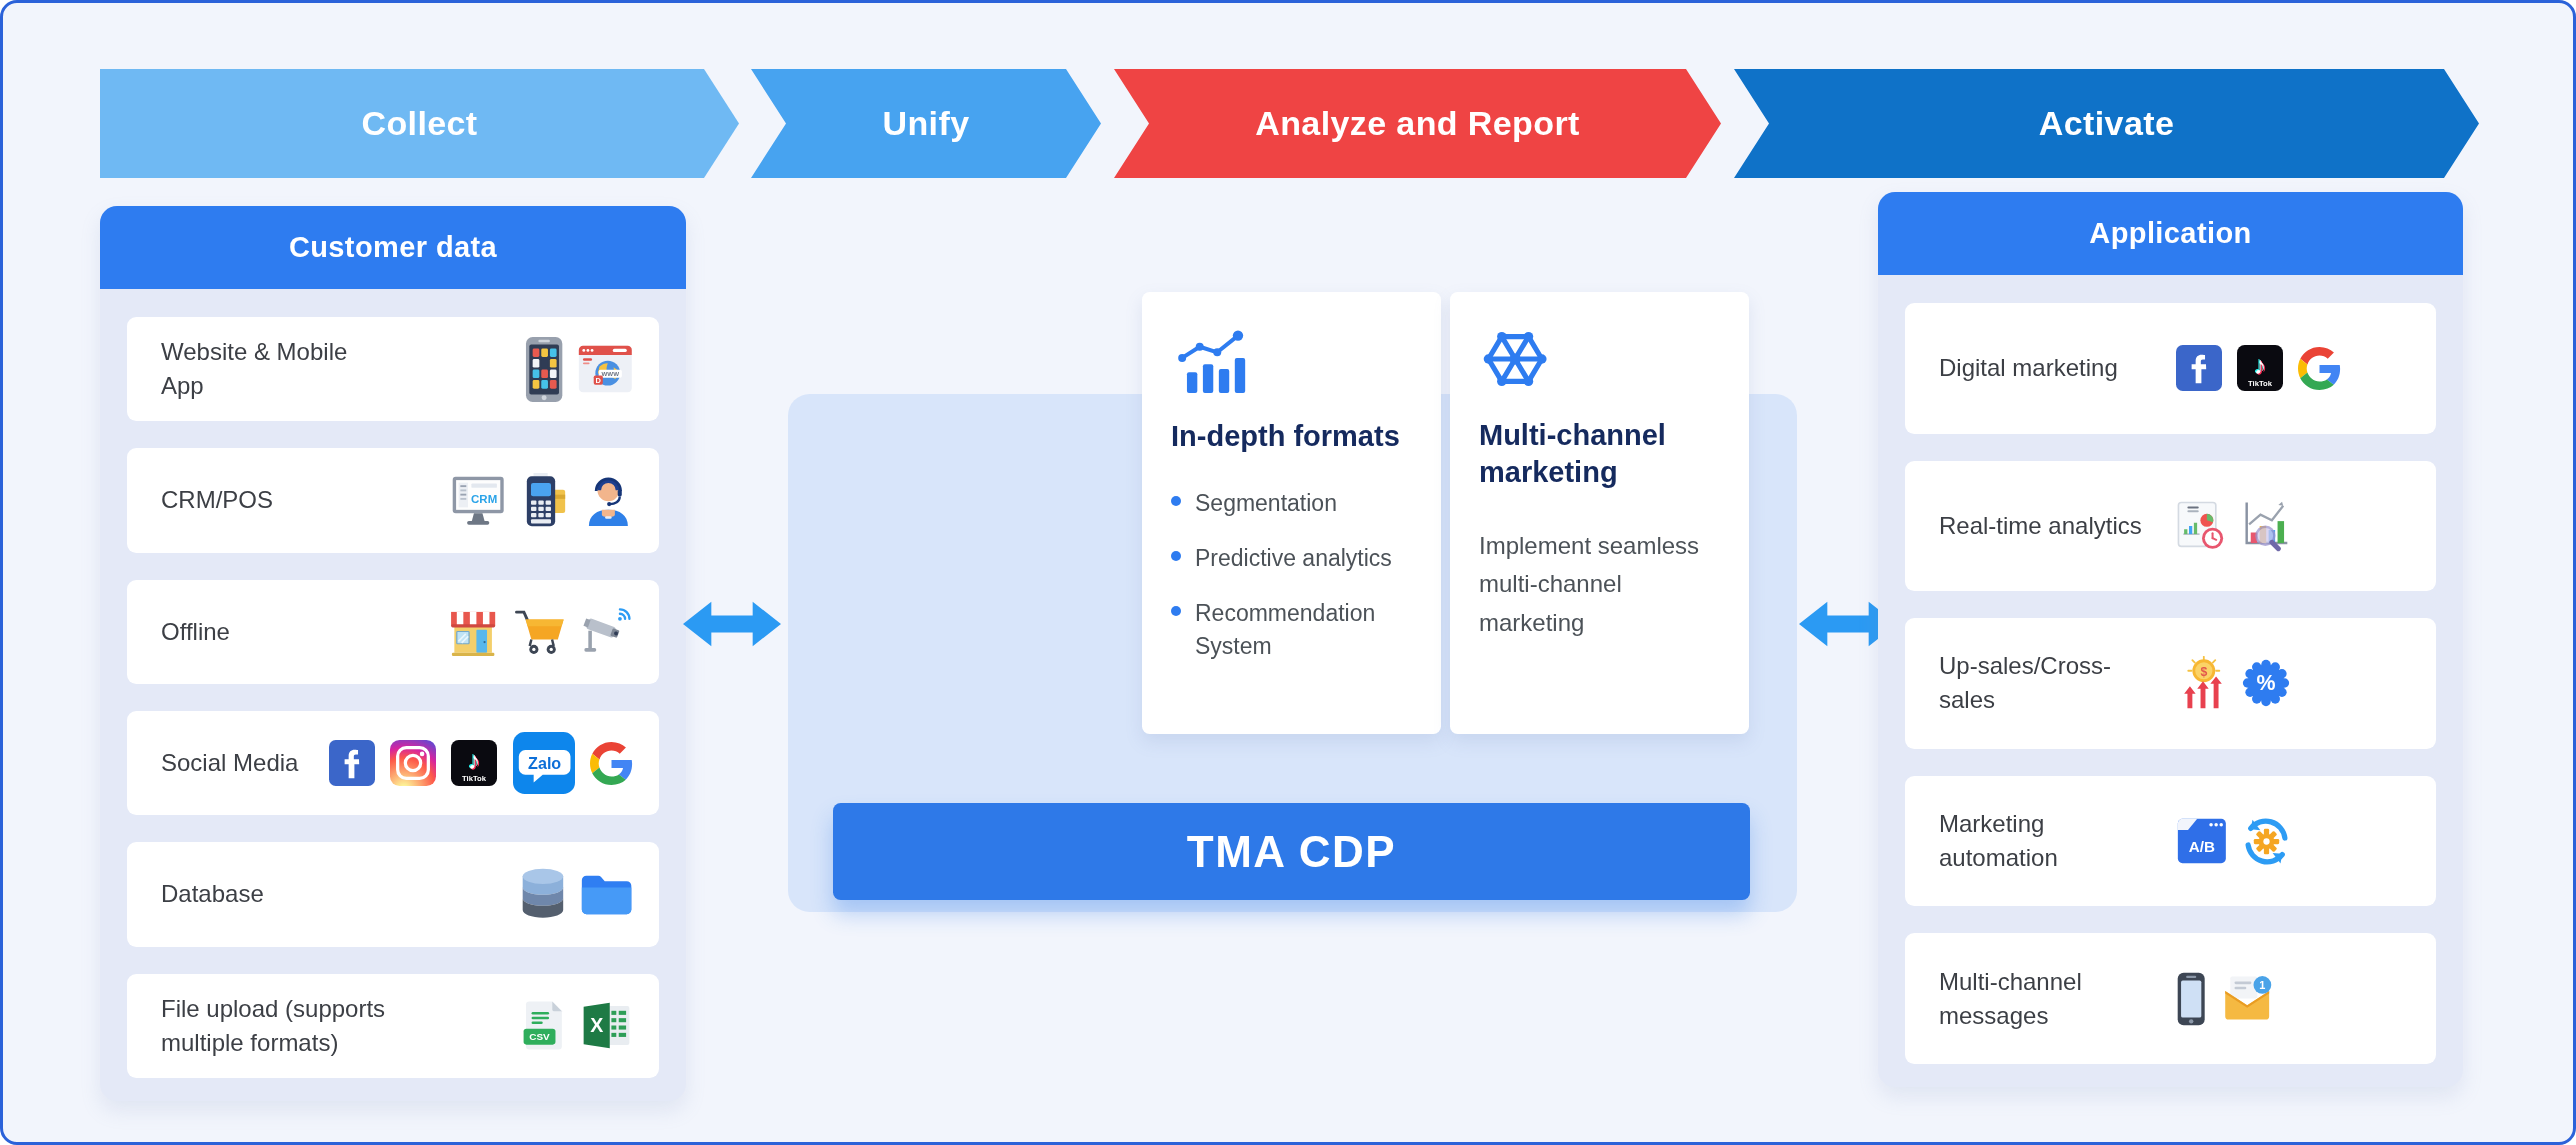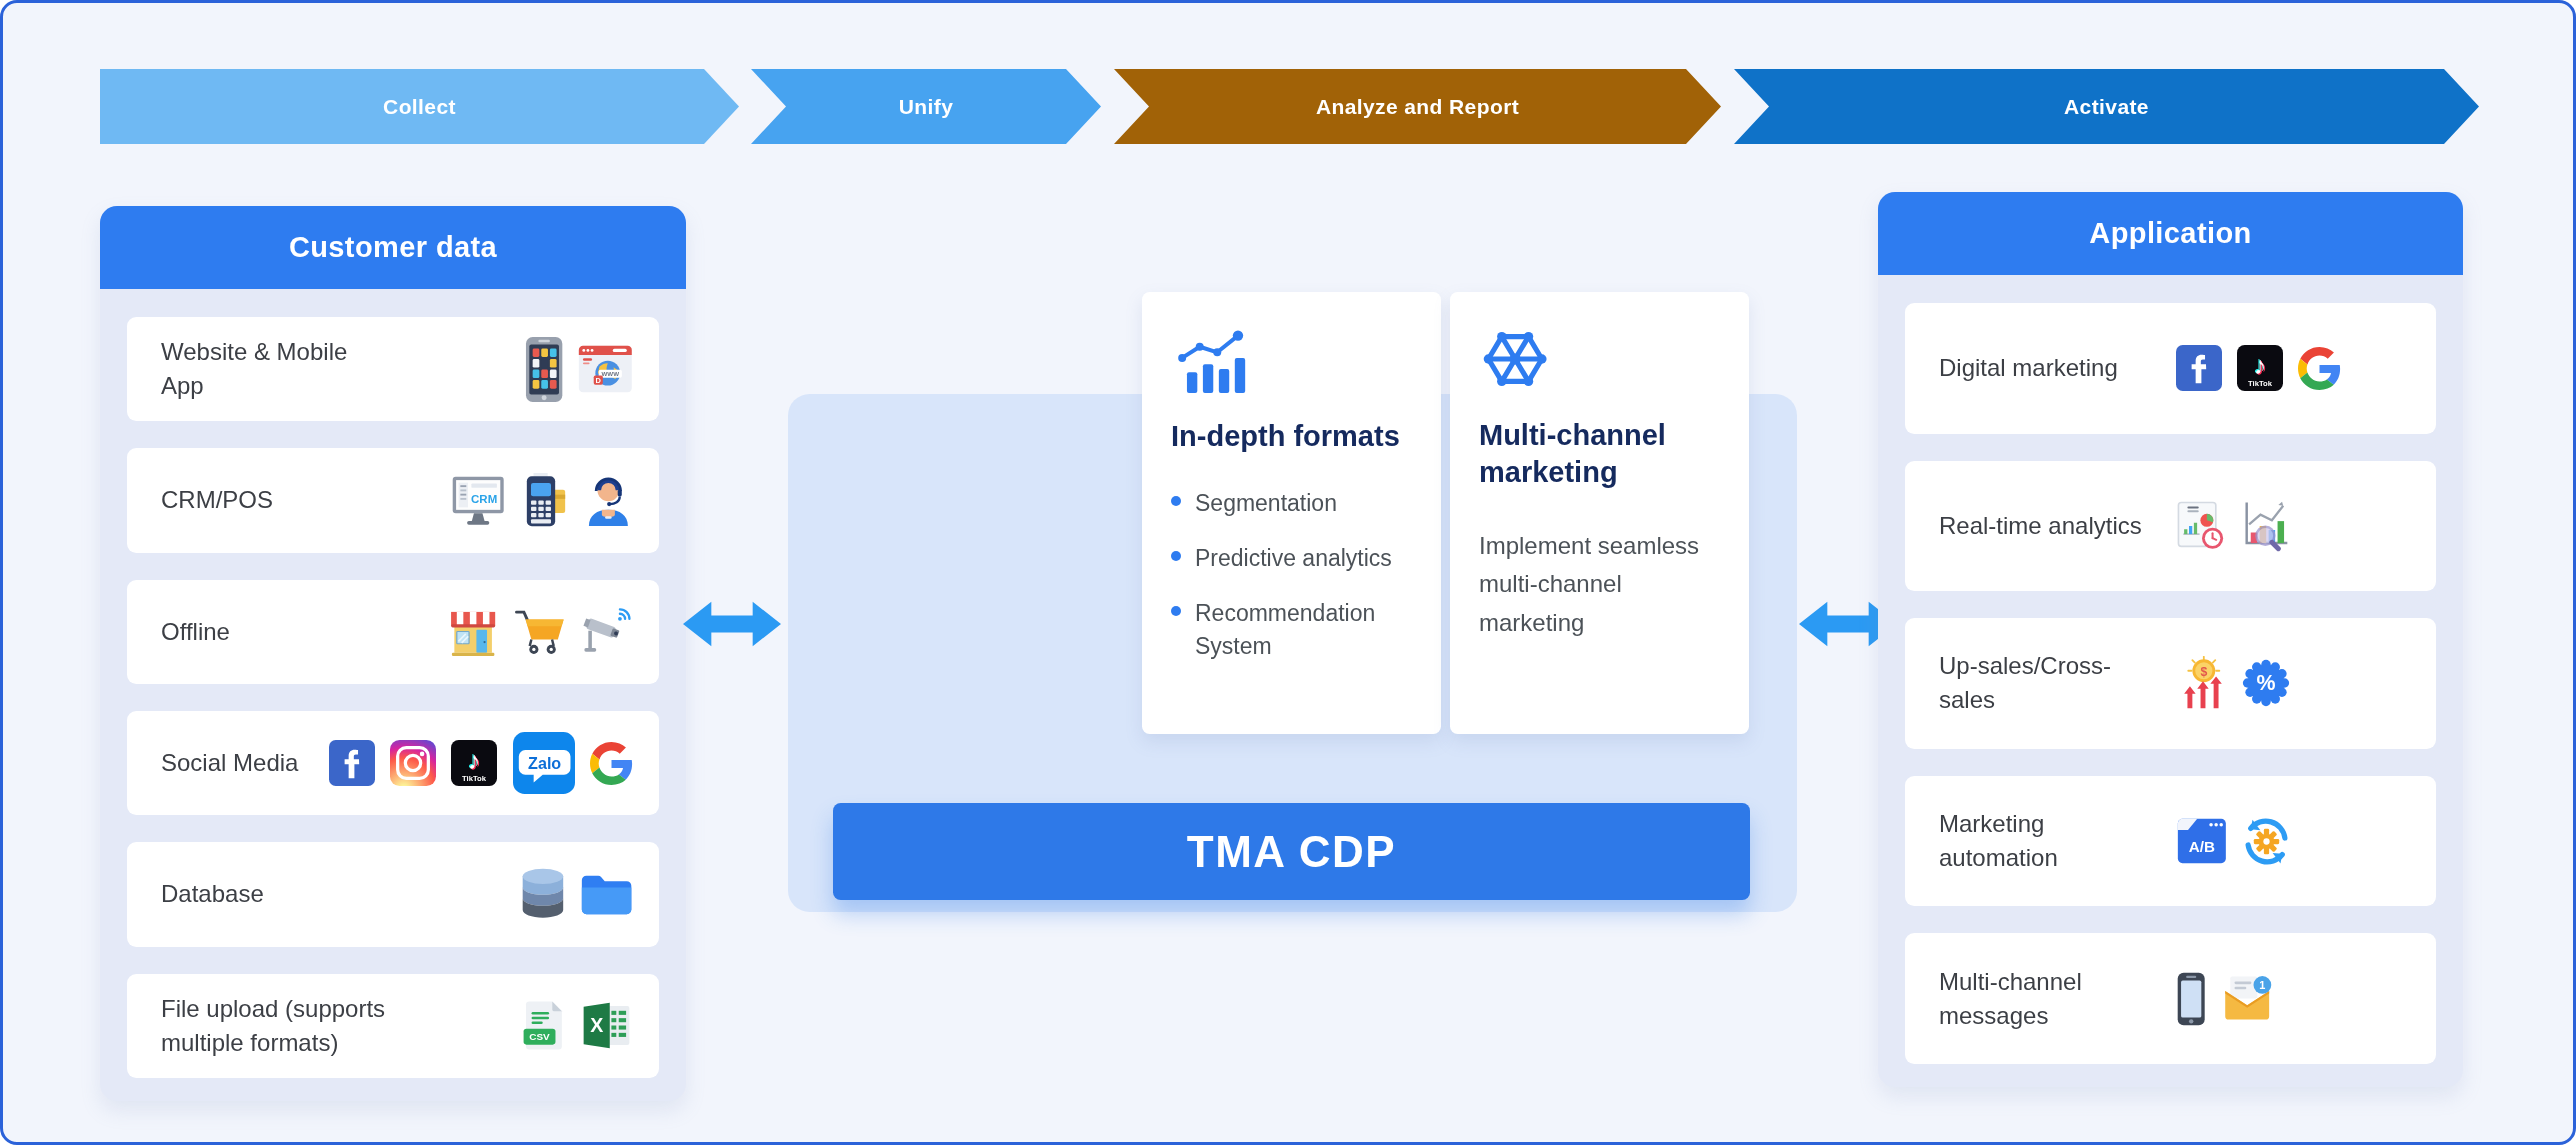--- a/index.html
+++ b/index.html
@@ -2,22 +2,22 @@
 <html style="font-size:12.3px"><head>
 <meta charset="utf-8">
 <style>
   html,body{margin:0;padding:0;background:#ffffff;}
   #canvas{
     position:relative;width:2576px;height:1145px;box-sizing:border-box;
     background:#f2f5fc;border:3.1px solid #2b62d9;border-radius:17px;overflow:hidden;
     font-family:"Liberation Sans",sans-serif;
   }
   
-  .chev{position:absolute;top:66px;height:75px;display:flex;align-items:center;justify-content:center;
-    color:#fff;font-weight:bold;font-size:21px;letter-spacing:0.4px;}
+  .chev{position:absolute;top:66px;height:109px;display:flex;align-items:center;justify-content:center;
+    color:#fff;font-weight:bold;font-size:34px;letter-spacing:0.4px;}
   .chev.head{clip-path:polygon(0 0,calc(100% - 35px) 0,100% 50%,calc(100% - 35px) 100%,0 100%);}
   .chev.notch{clip-path:polygon(0 0,calc(100% - 35px) 0,100% 50%,calc(100% - 35px) 100%,0 100%,35px 50%);}
   
   .panel{position:absolute;top:189px;width:586px;height:895px;background:#e4e9f7;border-radius:17px;
     box-shadow:0 9.2px 20px rgba(130,150,190,.16);}
   #left-panel{left:97px;margin-top:14px;}
   #right-panel{left:1875px;width:585px;}
   .panel-header{height:83px;background:#2e7cf0;border-radius:17px 17px 0 0;display:flex;align-items:center;
     justify-content:center;color:#fff;font-size:29px;font-weight:bold;letter-spacing:0.4px;}
   .panel-rows{position:absolute;top:83px;left:0;right:0;bottom:0;display:flex;flex-direction:column;
@@ -49,21 +49,21 @@
   #arrow-left{left:680px;top:597px;}
   #arrow-right{left:1796px;top:597px;}
 </style>
 </head>
 <body>
 
 <div id="canvas">
   <div id="pipeline">
       <div class="chev head" style="left: 97px; width: 639px; background: rgb(111, 185, 243);">Collect</div>
       <div class="chev notch" style="left: 748px; width: 350px; background: rgb(71, 163, 240);">Unify</div>
-      <div class="chev notch" style="left: 1111px; width: 607px; background: #a16207;">Analyze and Report</div>
+      <div class="chev notch" style="left: 1111px; width: 607px; background: #ef4444;">Analyze and Report</div>
       <div class="chev notch" style="left: 1731px; width: 745px; background: rgb(15, 114, 200);">Activate</div>
     </div>
 
   <section class="panel" id="left-panel">
     <header class="panel-header">
       <span>Customer data</span>
     </header>
     <div class="panel-rows" id="left-rows">
         <div class="row">
           <div class="row-label">Website &amp; Mobile App</div>

